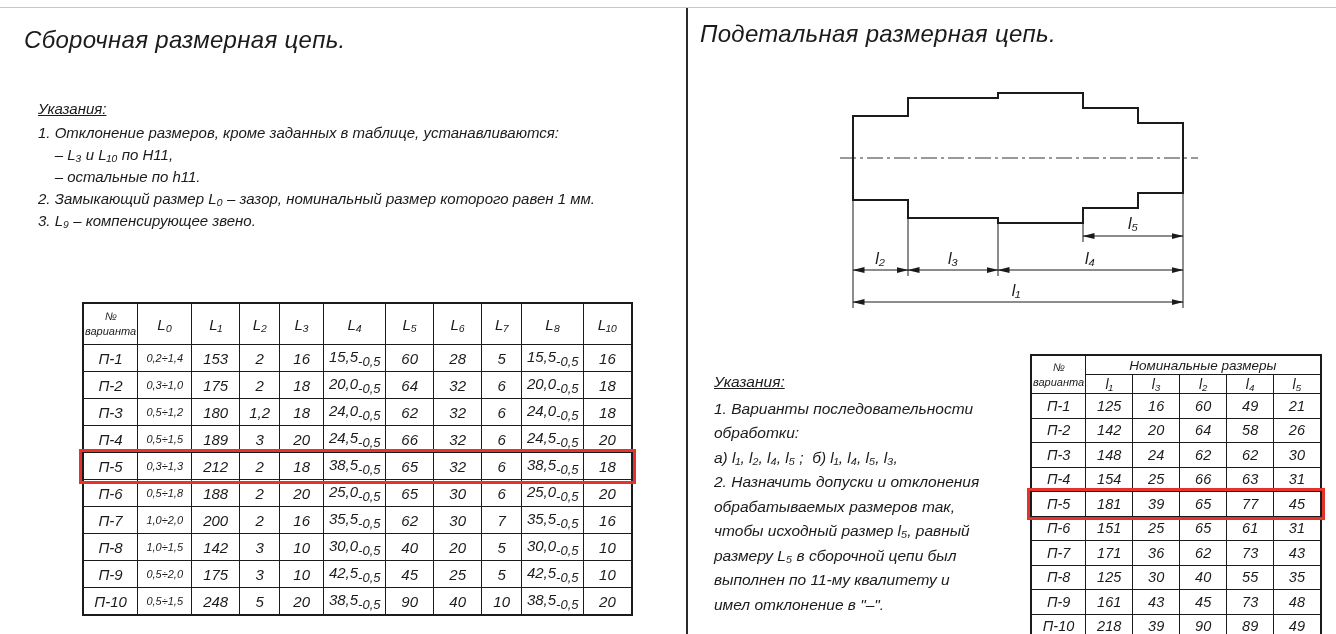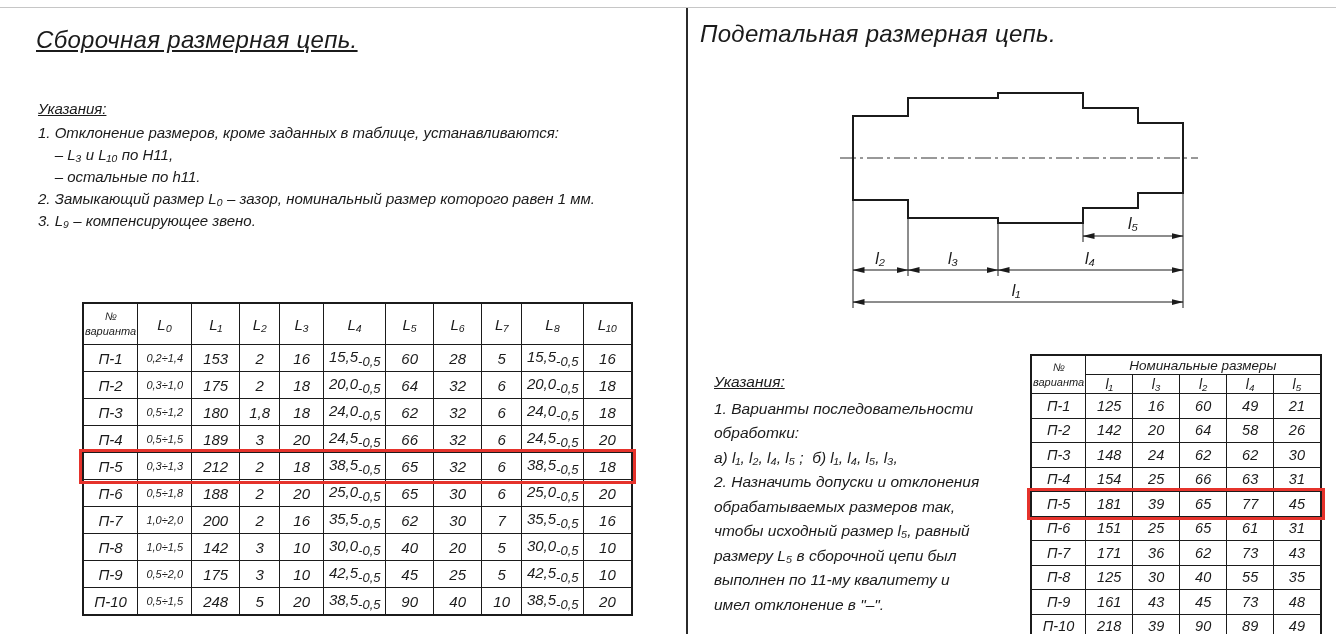--- a/index.html
+++ b/index.html
@@ -5,21 +5,21 @@
   html,body { margin:0; padding:0; background:#fff; }
   .page {
     position:relative; width:1336px; height:634px; background:#ffffff;
     font-family:"Liberation Sans","DejaVu Sans",sans-serif; font-style:italic;
     color:#1b1b1b; overflow:hidden;
   }
   .topline { position:absolute; top:7px; left:0; width:1336px; height:1px; background:#c6c6c6; }
   .divider { position:absolute; left:686px; top:8px; height:626px; width:2px; background:#2b2b2b; }
 
   h1.title { position:absolute; margin:0; font-weight:normal; font-style:italic; font-size:24px; letter-spacing:0.3px; }
-  .title-left { left:36px; top:26px;text-decoration:underline; }
+  .title-left { left:24px; top:26px; }
   .title-right { left:700px; top:20px; }
 
   .notes { position:absolute; }
   .notes-left { left:38px; top:98px; font-size:15px; line-height:22px; width:630px; }
   .notes-right { left:714px; top:370px; font-size:15.5px; line-height:24.5px; width:305px; }
   .notes-heading { text-decoration:underline; margin-bottom:2px; }
   .note-line { white-space:pre-wrap; }
 
   table.dim-table { position:absolute; border-collapse:collapse; table-layout:fixed; background:#fff; }
   .dim-table th, .dim-table td {
@@ -125,21 +125,21 @@
             <td>64</td>
             <td>32</td>
             <td>6</td>
             <td>20,0<sub>-0,5</sub></td>
             <td>18</td>
           </tr>
           <tr>
             <td>П-3</td>
             <td>0,5÷1,2</td>
             <td>180</td>
-            <td>1,8</td>
+            <td>1,2</td>
             <td>18</td>
             <td>24,0<sub>-0,5</sub></td>
             <td>62</td>
             <td>32</td>
             <td>6</td>
             <td>24,0<sub>-0,5</sub></td>
             <td>18</td>
           </tr>
           <tr>
             <td>П-4</td>

